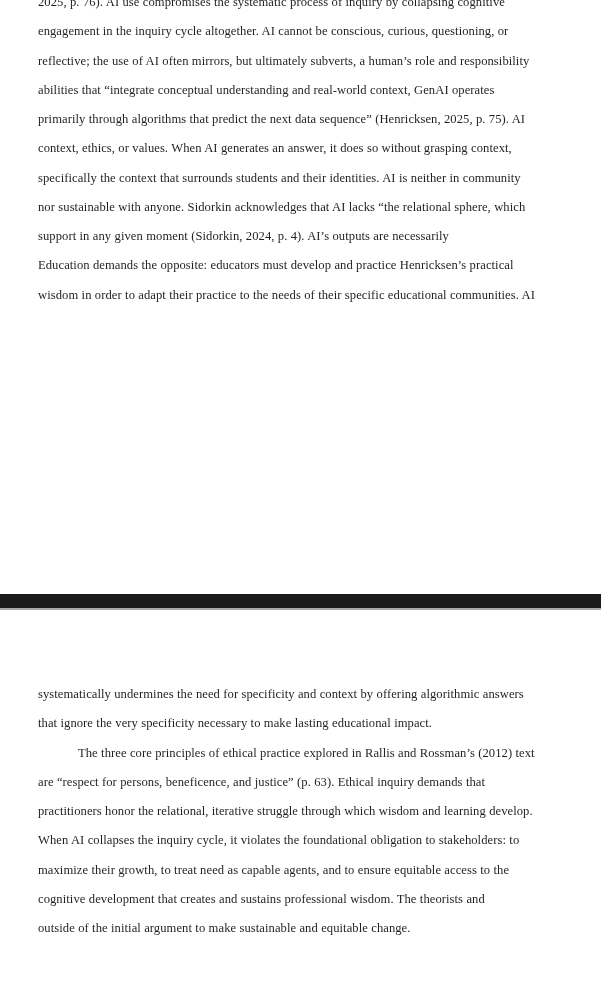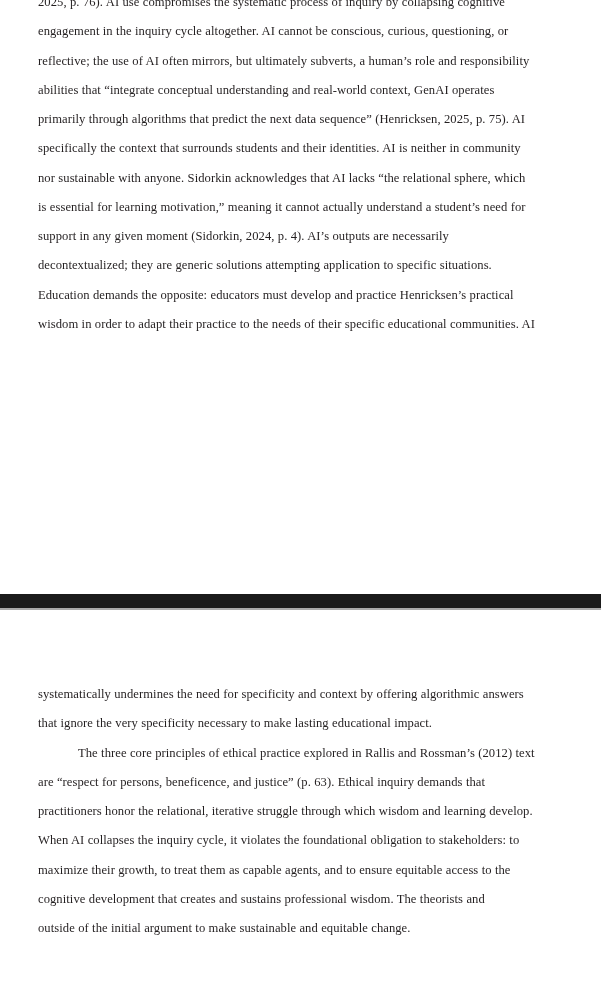--- a/index.html
+++ b/index.html
@@ -97,25 +97,24 @@
 <div class="doc-viewer">
 
   <div class="page page-one">
     <div class="text-column" id="page-1-body">
         <p class="para">
           <span class="tline">2025, p. 76). AI use compromises the systematic process of inquiry by collapsing cognitive</span>
           <span class="tline">engagement in the inquiry cycle altogether. AI cannot be conscious, curious, questioning, or</span>
           <span class="tline">reflective; the use of AI often mirrors, but ultimately subverts, a human’s role and responsibility</span>
           <span class="tline">abilities that “integrate conceptual understanding and real-world context, GenAI operates</span>
           <span class="tline">primarily through algorithms that predict the next data sequence” (Henricksen, 2025, p. 75). AI</span>
+          <span class="tline">context, ethics, or values. When AI generates an answer, it does so without grasping context,</span>
           <span class="tline">specifically the context that surrounds students and their identities. AI is neither in community</span>
           <span class="tline">nor sustainable with anyone. Sidorkin acknowledges that AI lacks “the relational sphere, which</span>
-          <span class="tline">is essential for learning motivation,” meaning it cannot actually understand a student’s need for</span>
           <span class="tline">support in any given moment (Sidorkin, 2024, p. 4). AI’s outputs are necessarily</span>
-          <span class="tline">decontextualized; they are generic solutions attempting application to specific situations.</span>
           <span class="tline">Education demands the opposite: educators must develop and practice Henricksen’s practical</span>
           <span class="tline">wisdom in order to adapt their practice to the needs of their specific educational communities. AI</span>
         </p>
       </div>
   </div>
 
   <div class="page-break">
     <div class="band"></div>
     <div class="hairline"></div>
   </div>
@@ -124,20 +123,20 @@
     <div class="text-column" id="page-2-body">
         <p class="para">
           <span class="tline">systematically undermines the need for specificity and context by offering algorithmic answers</span>
           <span class="tline">that ignore the very specificity necessary to make lasting educational impact.</span>
         </p>
         <p class="para">
           <span class="tline indent">The three core principles of ethical practice explored in Rallis and Rossman’s (2012) text</span>
           <span class="tline">are “respect for persons, beneficence, and justice” (p. 63). Ethical inquiry demands that</span>
           <span class="tline">practitioners honor the relational, iterative struggle through which wisdom and learning develop.</span>
           <span class="tline">When AI collapses the inquiry cycle, it violates the foundational obligation to stakeholders: to</span>
-          <span class="tline">maximize their growth, to treat them as capable agents, and to ensure equitable access to the</span>
+          <span class="tline">maximize their growth, to treat need as capable agents, and to ensure equitable access to the</span>
           <span class="tline">cognitive development that creates and sustains professional wisdom. The theorists and</span>
           <span class="tline">outside of the initial argument to make sustainable and equitable change.</span>
         </p>
       </div>
   </div>
 
 </div>
 
 </body></html>

